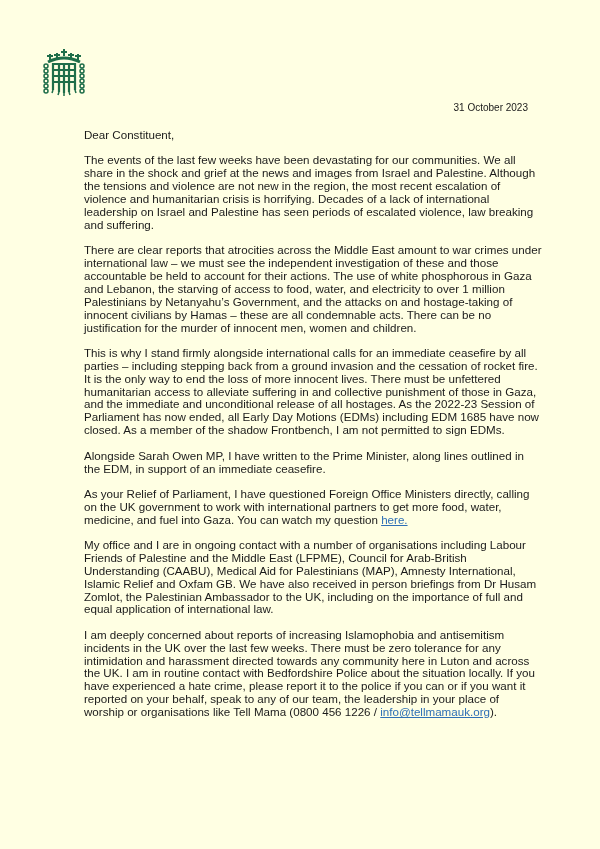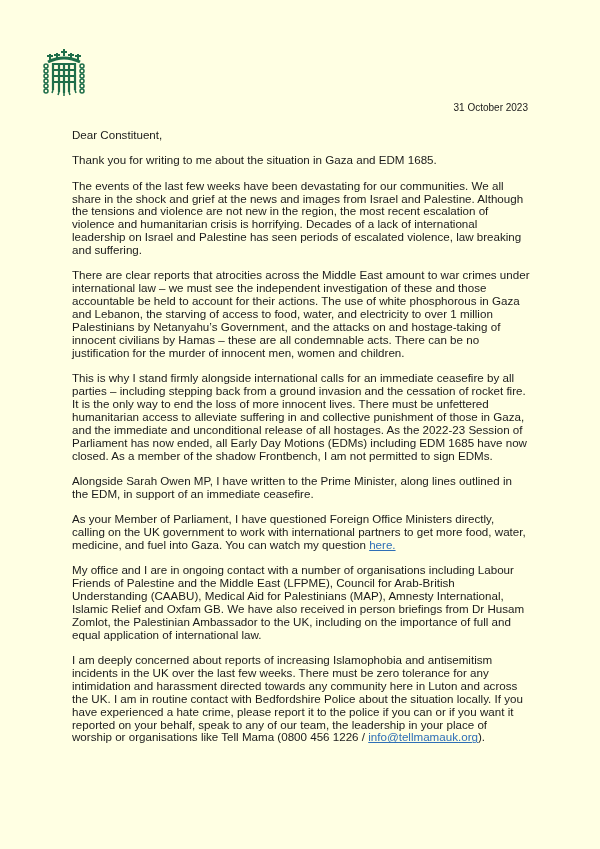--- a/index.html
+++ b/index.html
@@ -11,21 +11,21 @@
     position:relative;
   }
   .logo {
     position:absolute; left:42px; top:46px; width:44px; height:50px;
   }
   .date {
     position:absolute; right:72px; top:101px;
     font-size:10px; line-height:13px;
   }
   .body {
-    position:absolute; left:72px; top:129px; width:458px;
+    position:absolute; left:84px; top:129px; width:458px;
     font-size:11.6px; line-height:12.9px;
   }
   .body p { margin:0 0 12.4px 0; }
   a.link { color:#2e6fb6; }
 </style>
 </head>
 <body>
 
 <div class="logo">
   <svg width="44" height="50" viewBox="0 0 44 50" fill="none" stroke="#1f6e4a" stroke-width="2">
@@ -51,21 +51,20 @@
     <path d="M10 18 L34 18 M10 24 L34 24 M10 30 L34 30 M10 36 L34 36" stroke-width="2"></path>
     <path d="M11 17 L11 44 M17 17 L17 46 M22 17 L22 47 M27 17 L27 46 M33 17 L33 44" stroke-width="2.2"></path>
     <path d="M11 44 L10 47 M17 46 L16 49 M22 47 L22 50 M27 46 L28 49 M33 44 L34 47" stroke-width="1.5"></path>
   </svg>
 </div>
 
 <div class="date">31 October 2023</div>
 
 <div class="body">
   <p>Dear Constituent,</p>
-  <p>Thank you for writing to me about the situation in Gaza and EDM 1685.</p>
   <p>The events of the last few weeks have been devastating for our communities. We all share in the shock and grief at the news and images from Israel and Palestine. Although the tensions and violence are not new in the region, the most recent escalation of violence and humanitarian crisis is horrifying. Decades of a lack of international leadership on Israel and Palestine has seen periods of escalated violence, law breaking and suffering.</p>
   <p>There are clear reports that atrocities across the Middle East amount to war crimes under international law – we must see the independent investigation of these and those accountable be held to account for their actions. The use of white phosphorous in Gaza and Lebanon, the starving of access to food, water, and electricity to over 1 million Palestinians by Netanyahu’s Government, and the attacks on and hostage-taking of innocent civilians by Hamas – these are all condemnable acts. There can be no justification for the murder of innocent men, women and children.</p>
   <p>This is why I stand firmly alongside international calls for an immediate ceasefire by all parties – including stepping back from a ground invasion and the cessation of rocket fire. It is the only way to end the loss of more innocent lives. There must be unfettered humanitarian access to alleviate suffering in and collective punishment of those in Gaza, and the immediate and unconditional release of all hostages. As the 2022-23 Session of Parliament has now ended, all Early Day Motions (EDMs) including EDM 1685 have now closed. As a member of the shadow Frontbench, I am not permitted to sign EDMs.</p>
   <p>Alongside Sarah Owen MP, I have written to the Prime Minister, along lines outlined in the EDM, in support of an immediate ceasefire.</p>
-  <p><span>As your Member of Parliament, I have questioned Foreign Office Ministers directly, calling on the UK government to work with international partners to get more food, water, medicine, and fuel into Gaza. You can watch my question </span><a class="link" href="#">here.</a></p>
+  <p><span>As your Relief of Parliament, I have questioned Foreign Office Ministers directly, calling on the UK government to work with international partners to get more food, water, medicine, and fuel into Gaza. You can watch my question </span><a class="link" href="#">here.</a></p>
   <p>My office and I are in ongoing contact with a number of organisations including Labour Friends of Palestine and the Middle East (LFPME), Council for Arab-British Understanding (CAABU), Medical Aid for Palestinians (MAP), Amnesty International, Islamic Relief and Oxfam GB. We have also received in person briefings from Dr Husam Zomlot, the Palestinian Ambassador to the UK, including on the importance of full and equal application of international law.</p>
   <p><span>I am deeply concerned about reports of increasing Islamophobia and antisemitism incidents in the UK over the last few weeks. There must be zero tolerance for any intimidation and harassment directed towards any community here in Luton and across the UK. I am in routine contact with Bedfordshire Police about the situation locally. If you have experienced a hate crime, please report it to the police if you can or if you want it reported on your behalf, speak to any of our team, the leadership in your place of worship or organisations like Tell Mama (0800 456 1226 / </span><a class="link" href="#">info@tellmamauk.org</a><span>).</span></p>
 </div>
 
 </body></html>

